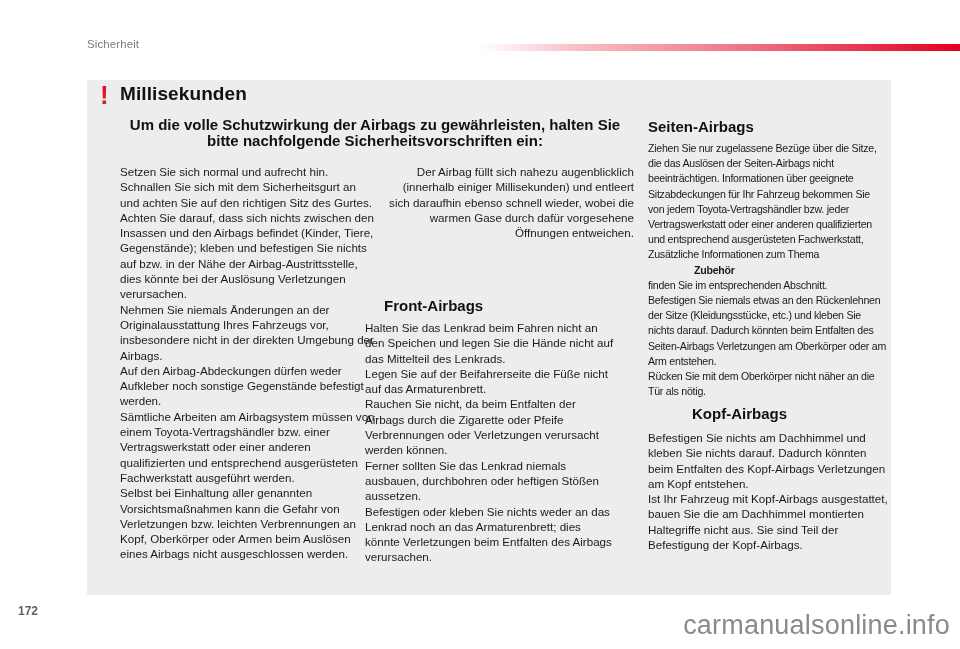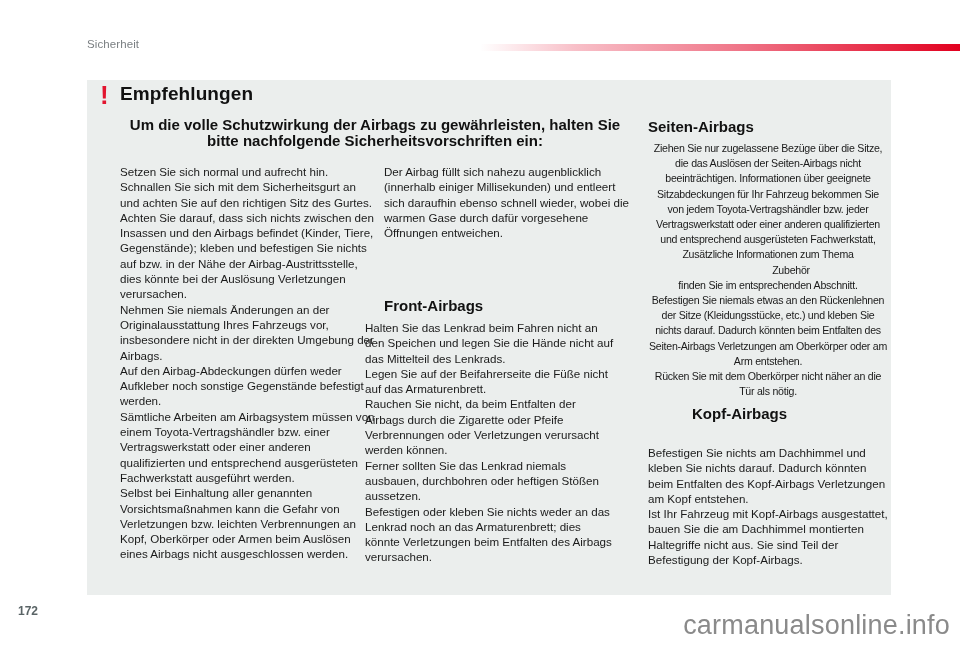--- a/index.html
+++ b/index.html
@@ -72,65 +72,65 @@
       text-align: center;
     }
     .col {
       position: absolute;
       font-size: 11.6px;
       line-height: 15.3px;
       color: #1a1a1a;
       white-space: pre-line;
     }
     .col1 { left: 120px; top: 164px; width: 255px; }
-    .col2a { left: 384px; top: 164px; width: 250px; }
+    .col2a { left: 384px; top: 164px; width: 250px; text-align: right; }
     .subhead {
       position: absolute;
       font-size: 15px;
       font-weight: bold;
       color: #111;
     }
     .front-head { left: 384px; top: 297px; }
     .col2b { left: 365px; top: 320px; width: 250px; }
     .seiten-head { left: 648px; top: 118px; }
     .col3a {
       left: 648px; top: 141px; width: 240px;
-      font-size: 10.6px; line-height: 15.2px; letter-spacing: -0.25px; text-align: center;
+      font-size: 10.6px; line-height: 15.2px; letter-spacing: -0.25px;
     }
     .kopf-head { left: 648px; top: 405px; margin-left: 44px; }
-    .col3b { left: 648px; top: 430px; width: 240px; margin-top: 15px; }
+    .col3b { left: 648px; top: 430px; width: 240px; }
     .page-number {
       position: absolute;
       left: 18px;
       top: 604px;
       font-size: 12px;
       font-weight: bold;
       color: #5a6466;
     }
     .watermark {
       position: absolute;
       right: 10px;
       top: 610px;
       font-size: 27px;
       color: #8a8a8a;
       letter-spacing: 0.2px;
       margin-left: 7px;
     }
-    b.inline-bold { font-weight: normal; margin-left: 46px; }
+    b.inline-bold { font-weight: bold; margin-left: 46px; }
   </style>
 </head>
 <body>
 
 <div class="section-label">Sicherheit</div>
 <div class="header-bar"></div>
 
 <div class="panel"></div>
 
 <div class="warn-icon">!</div>
-<div class="panel-title">Empfehlungen</div>
+<div class="panel-title">Millisekunden</div>
 
 <div class="intro">Um die volle Schutzwirkung der Airbags zu gewährleisten, halten Sie bitte nachfolgende Sicherheitsvorschriften ein:</div>
 
 <div class="col col1">Setzen Sie sich normal und aufrecht hin.
 Schnallen Sie sich mit dem Sicherheitsgurt an und achten Sie auf den richtigen Sitz des Gurtes.
 Achten Sie darauf, dass sich nichts zwischen den Insassen und den Airbags befindet (Kinder, Tiere, Gegenstände); kleben und befestigen Sie nichts auf bzw. in der Nähe der Airbag-Austrittsstelle, dies könnte bei der Auslösung Verletzungen verursachen.
 Nehmen Sie niemals Änderungen an der Originalausstattung Ihres Fahrzeugs vor, insbesondere nicht in der direkten Umgebung der Airbags.
 Auf den Airbag-Abdeckungen dürfen weder Aufkleber noch sonstige Gegenstände befestigt werden.
 Sämtliche Arbeiten am Airbagsystem müssen von einem Toyota-Vertragshändler bzw. einer Vertragswerkstatt oder einer anderen qualifizierten und entsprechend ausgerüsteten Fachwerkstatt ausgeführt werden.
 Selbst bei Einhaltung aller genannten Vorsichtsmaßnahmen kann die Gefahr von Verletzungen bzw. leichten Verbrennungen an Kopf, Oberkörper oder Armen beim Auslösen eines Airbags nicht ausgeschlossen werden.</div>

